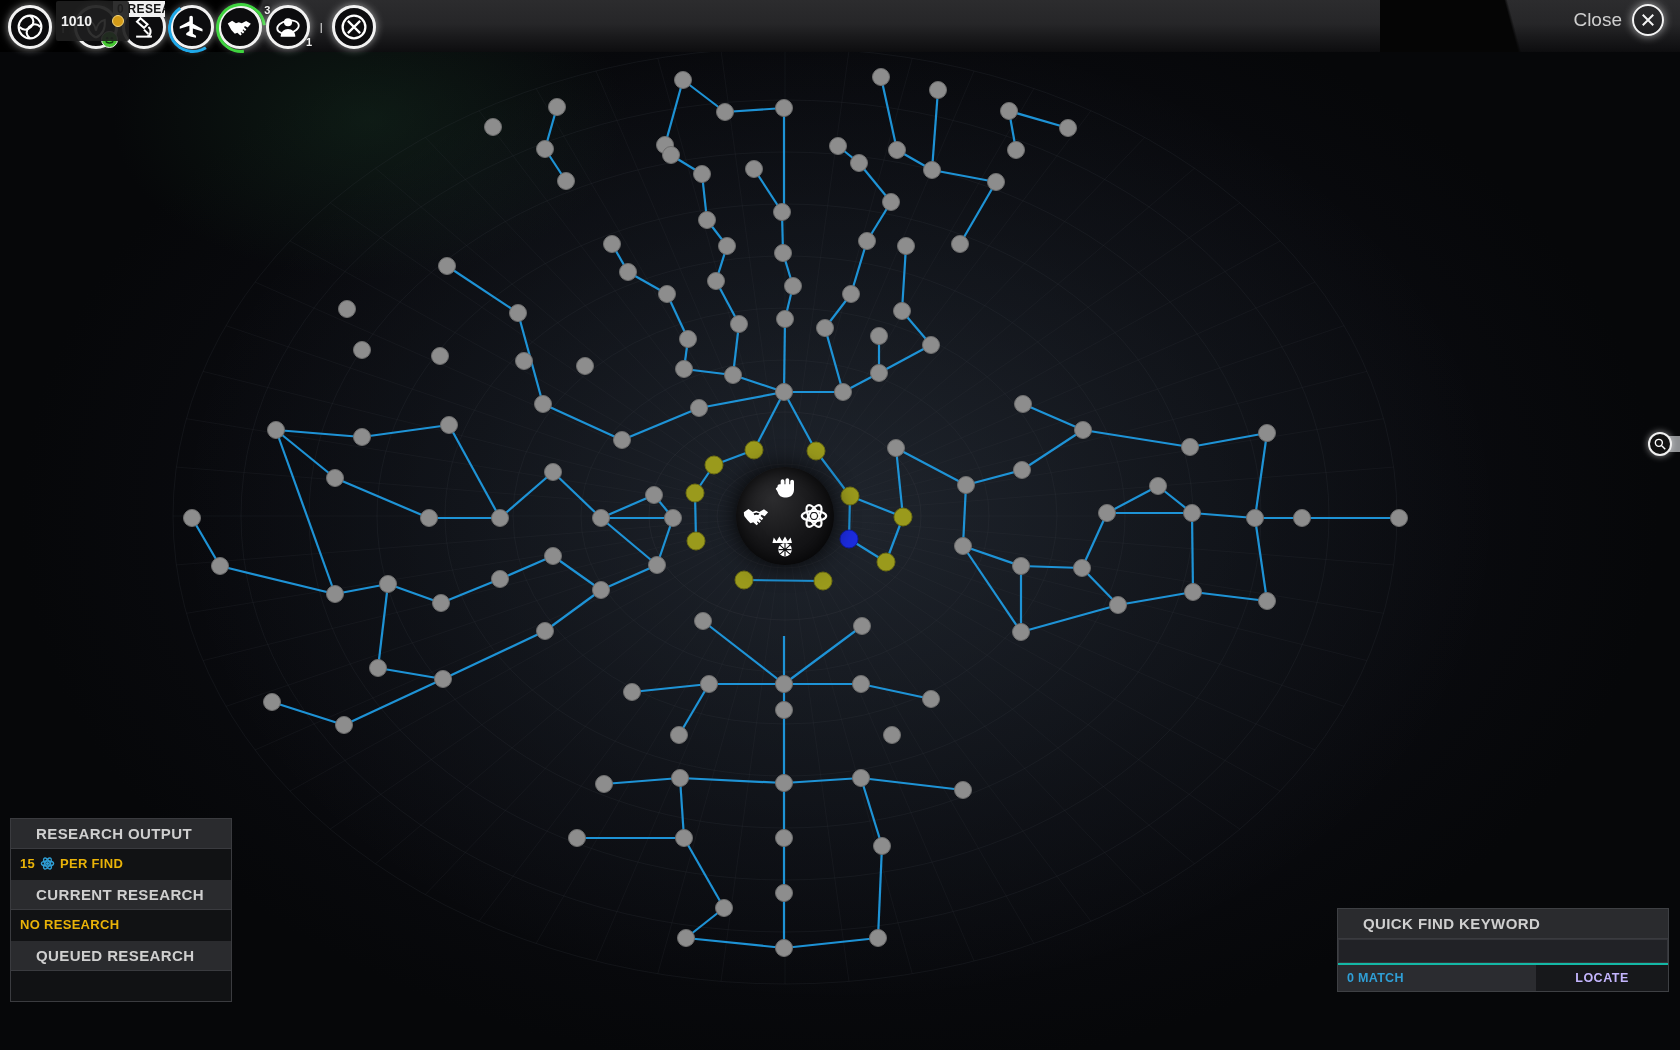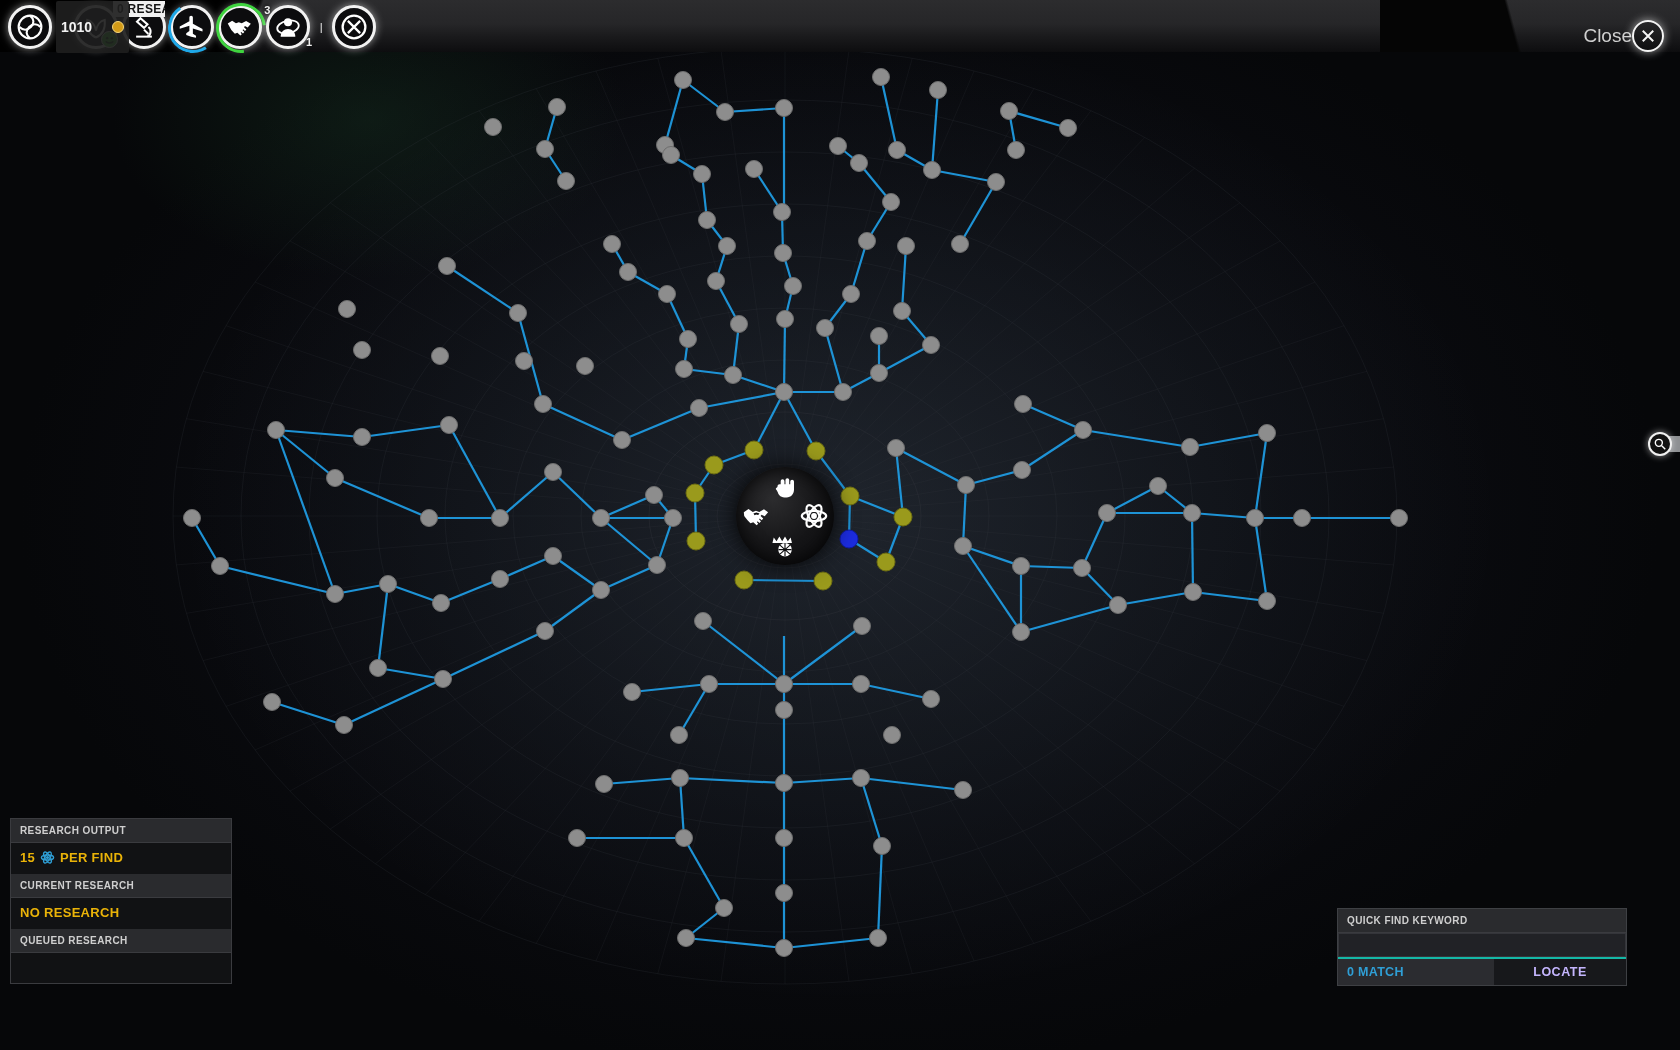--- a/index.html
+++ b/index.html
@@ -67,32 +67,32 @@
   .arc.green { border: 3px solid #3fd43f; border-right-color: transparent; transform: rotate(38deg); }
   .badge-dot {
     position: absolute; right: -3px; bottom: -2px; width: 17px; height: 17px; border-radius: 50%;
     background: #46c832; border: 1px solid #eaeaea; display:flex; align-items:center; justify-content:center;
   }
   .badge-num {
     position: absolute; font-size: 11px; color: #f0f0f0; font-weight: 700; text-shadow: 0 0 3px #000;
   }
   .money {
     position: absolute; left: 56px; top: 1px; display: flex; align-items: center; gap: 20px;
-    background: rgba(30,30,30,0.92); padding: 18px 5px; border-radius: 2px; z-index: 9;
+    background: rgba(30,30,30,0.92); padding: 12px 5px; border-radius: 2px; z-index: 9;
   }
   .money-val { font-size: 14px; font-weight: 700; color: #f2f2f2; }
   .coin { width: 12px; height: 12px; border-radius: 50%; background: #d39b18; border: 1px solid #f6d77a; }
   .tooltip-frag {
     position: absolute; left: 113px; top: 1px; z-index: 8;
     background: #f0f0f0; color: #151515; font-size: 12px; font-weight: 700;
     padding: 1px 4px; letter-spacing: .3px; overflow: hidden; max-width: 52px; white-space: nowrap;
   }
 
   .close-btn {
-    position: absolute; right: 16px; top: 20px; display: flex; align-items: center; z-index: 9; cursor: pointer;
+    position: absolute; right: 16px; top: 4px; display: flex; align-items: center; gap: 10px; z-index: 9; cursor: pointer;
   }
   .close-label { font-size: 19px; color: #cfcfcf; }
   .close-circle {
     width: 32px; height: 32px; border-radius: 50%; border: 2px solid #f4f4f4;
     display: flex; align-items: center; justify-content: center;
     box-shadow: 0 0 10px rgba(255,255,255,.6);
   }
 
   
   .graph { position: absolute; inset: 0; z-index: 10; }
@@ -109,31 +109,31 @@
   .hub-ico.dip  { left: 5px;  top: 50%; transform: translateY(-50%); }
   .hub-ico.sci  { right: 5px; top: 50%; transform: translateY(-50%); }
   .hub-ico.eco  { left: 50%; bottom: 6px; transform: translateX(-50%); }
 
   
   .panel-left {
     position: absolute; left: 10px; top: 818px; width: 222px; z-index: 30;
     background: rgba(18,19,22,0.92); border: 1px solid #3a3b3f;
   }
   .p-head {
-    background: #2a2b2e; color: #cfcfcf; font-size: 10px; font-weight: 700;
-    padding: 6px 9px; letter-spacing: .4px; border-bottom: 1px solid #3a3b3f;
+    background: #2a2b2e; color: #cfcfcf; font-size: 15px; font-weight: 700;
+    padding: 6px 25px; letter-spacing: .4px; border-bottom: 1px solid #3a3b3f;
   }
   .p-body { padding: 7px 9px 9px; font-size: 13px; font-weight: 700; color: #eab308; letter-spacing: .3px;
             display: flex; align-items: center; gap: 5px; }
   .p-body.empty { min-height: 30px; }
   .sci-glyph { width: 15px; height: 15px; display:inline-block; }
 
   
   .panel-right {
-    position: absolute; left: 1337px; top: 908px; width: 290px; z-index: 30;
+    position: absolute; left: 1337px; top: 908px; width: 332px; z-index: 30;
     background: rgba(24,25,28,0.95); border: 1px solid #3e4044;
   }
   .qf-input {
     height: 24px; background: #212226; border: 1px solid #34353a; margin: 0;
   }
   .qf-row { display: flex; border-top: 2px solid #14b8a6; }
   .qf-match {
     flex: 1; background: #2b2c30; color: #2f9fd6; font-size: 12.5px; font-weight: 700;
     padding: 6px 9px; letter-spacing: .3px;
   }

